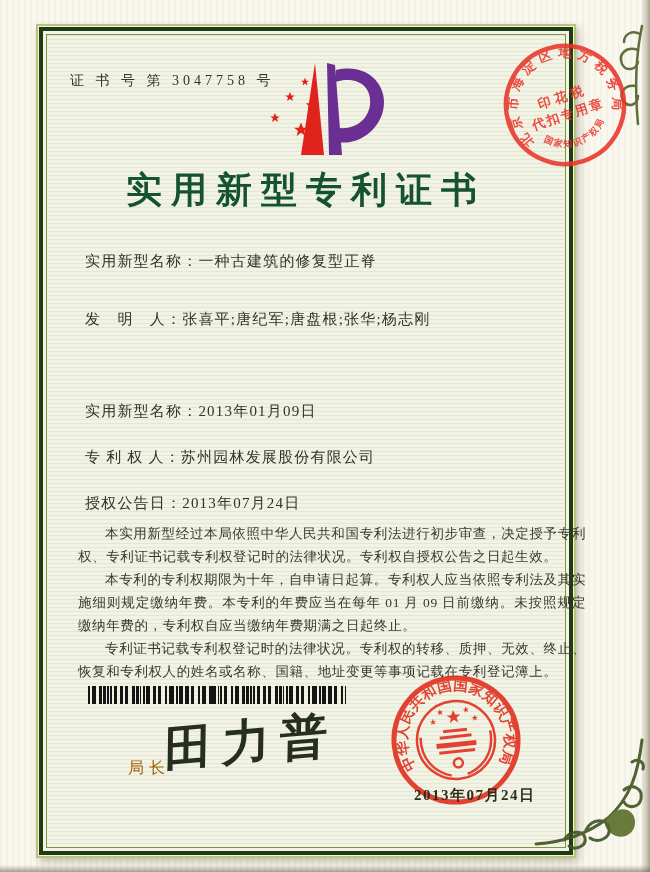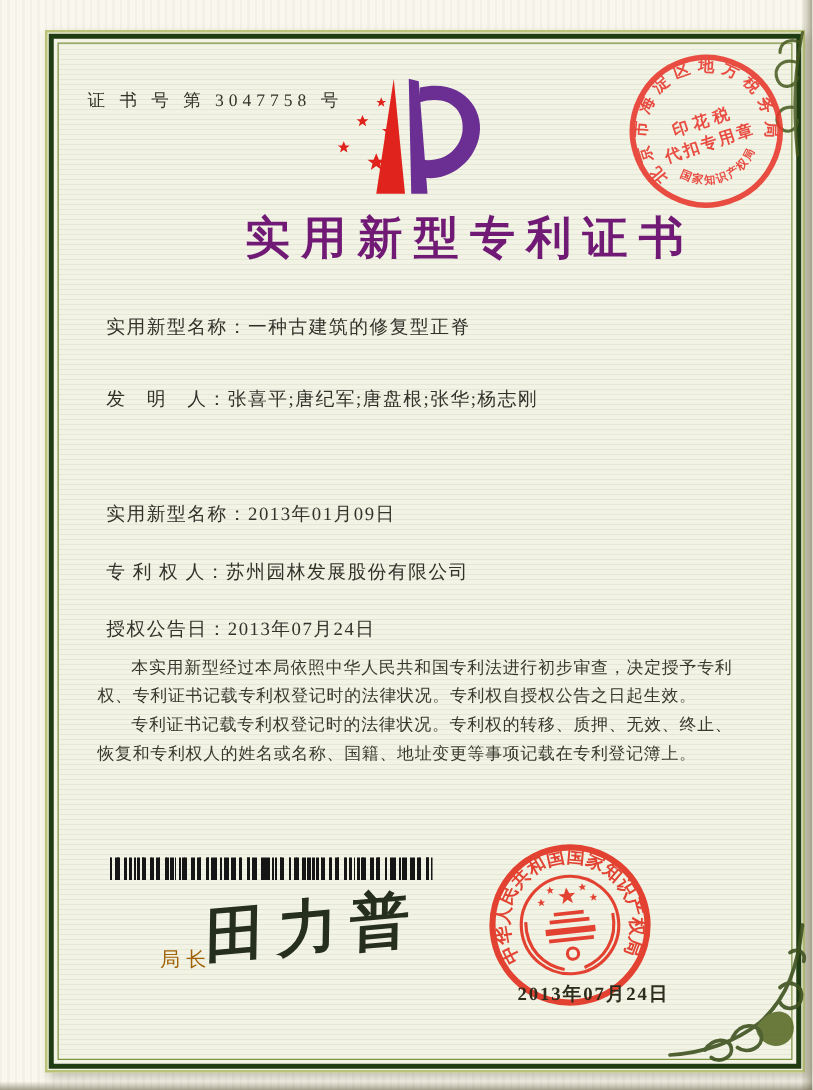--- a/index.html
+++ b/index.html
@@ -6,37 +6,37 @@
   html,body { width:650px; height:872px; }
   body { font-family:"Liberation Serif","DejaVu Serif",serif; background:#f6f4e8; position:relative; overflow:hidden; }
 
   .photo-bg { position:absolute; inset:0; background:#faf8ee;
     background-image:repeating-linear-gradient(90deg, rgba(120,120,90,.05) 0 2px, rgba(0,0,0,0) 2px 6px); }
   .edge-right { position:absolute; right:0; top:0; bottom:0; width:9px;
     background:linear-gradient(90deg, rgba(0,0,0,0), rgba(95,90,60,.5)); z-index:40; }
   .edge-bottom { position:absolute; left:0; right:0; bottom:0; height:7px;
     background:linear-gradient(180deg, rgba(0,0,0,0), rgba(95,90,65,.55)); z-index:40; }
 
-  .cert { position:absolute; left:36px; top:24px; width:608px; height:834px;
+  .cert { position:absolute; left:36px; top:24px; width:540px; height:834px;
     background:#f2f3e5; box-shadow:3px 4px 8px rgba(70,65,40,.3); }
   .f-outer { position:absolute; inset:0; border:2px solid #b9c478; pointer-events:none; }
   .f-dark  { position:absolute; inset:3px; border:4px solid #203c12; pointer-events:none; }
   .f-thin  { position:absolute; inset:10px; border:1px solid #7d9440; pointer-events:none; }
   .texture { position:absolute; inset:11px;
     background-image:repeating-linear-gradient(180deg, rgba(125,160,110,.13) 0 1px, rgba(0,0,0,0) 1px 4px); }
 
   .cert-no { position:absolute; left:34px; top:48px; font-size:14px; letter-spacing:4px; color:#35332a; }
 
   .logo { position:absolute; left:222px; top:34px; width:140px; height:110px; }
 
   .tax-stamp { position:absolute; left:463px; top:15px; width:132px; height:132px;
     transform:rotate(-18deg); opacity:.88; z-index:30; }
 
   .title { position:absolute; left:0; top:142px; width:100%; text-align:center;
-    font-size:36px; font-weight:bold; letter-spacing:9px; color:#701a75;margin-left:36px; }
+    font-size:36px; font-weight:bold; letter-spacing:9px; color:#14532d; }
 
   .field { position:absolute; left:49px; font-size:15px; color:#33312a; letter-spacing:1.2px; white-space:nowrap;text-align:center; }
 
   .paras { position:absolute; left:42px; top:498px; width:508px; font-size:13.5px;
     line-height:23px; color:#3a382e; text-align:justify; letter-spacing:.6px; }
   .paras p { text-indent:2em; }
 
   .barcode { position:absolute; left:52px; top:662px; width:258px; height:18px;
     background-image:
       repeating-linear-gradient(90deg,#151515 0 2px,rgba(0,0,0,0) 2px 4px,#151515 4px 7px,rgba(0,0,0,0) 7px 11px),
@@ -135,20 +135,21 @@
   </div>
   <div class="field" style="top:424px">
     <span>专 利 权 人：</span><span>苏州园林发展股份有限公司</span>
   </div>
   <div class="field" style="top:470px">
     <span>授权公告日：</span><span>2013年07月24日</span>
   </div>
 
   <div class="paras">
     <p>本实用新型经过本局依照中华人民共和国专利法进行初步审查，决定授予专利权、专利证书记载专利权登记时的法律状况。专利权自授权公告之日起生效。</p>
+    <p>本专利的专利权期限为十年，自申请日起算。专利权人应当依照专利法及其实施细则规定缴纳年费。本专利的年费应当在每年 01 月 09 日前缴纳。未按照规定缴纳年费的，专利权自应当缴纳年费期满之日起终止。</p>
     <p>专利证书记载专利权登记时的法律状况。专利权的转移、质押、无效、终止、恢复和专利权人的姓名或名称、国籍、地址变更等事项记载在专利登记簿上。</p>
   </div>
 
   <div class="barcode"></div>
 
   <div class="director">局长</div>
   <div class="signature">田力普</div>
 
   <svg class="seal" viewBox="0 0 136 136">
     <defs>

